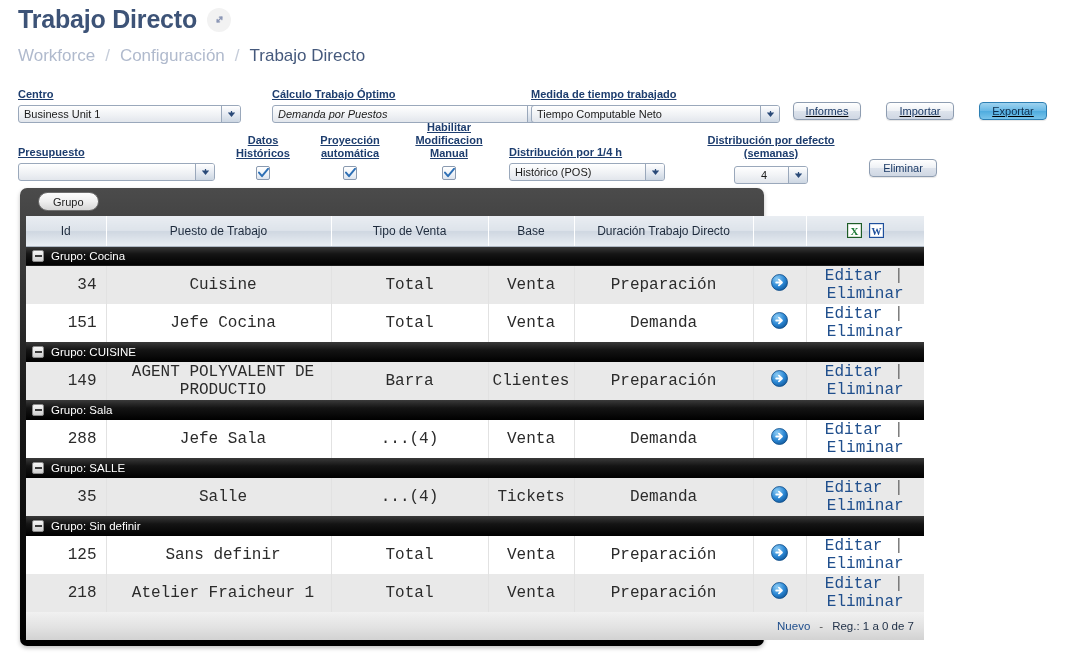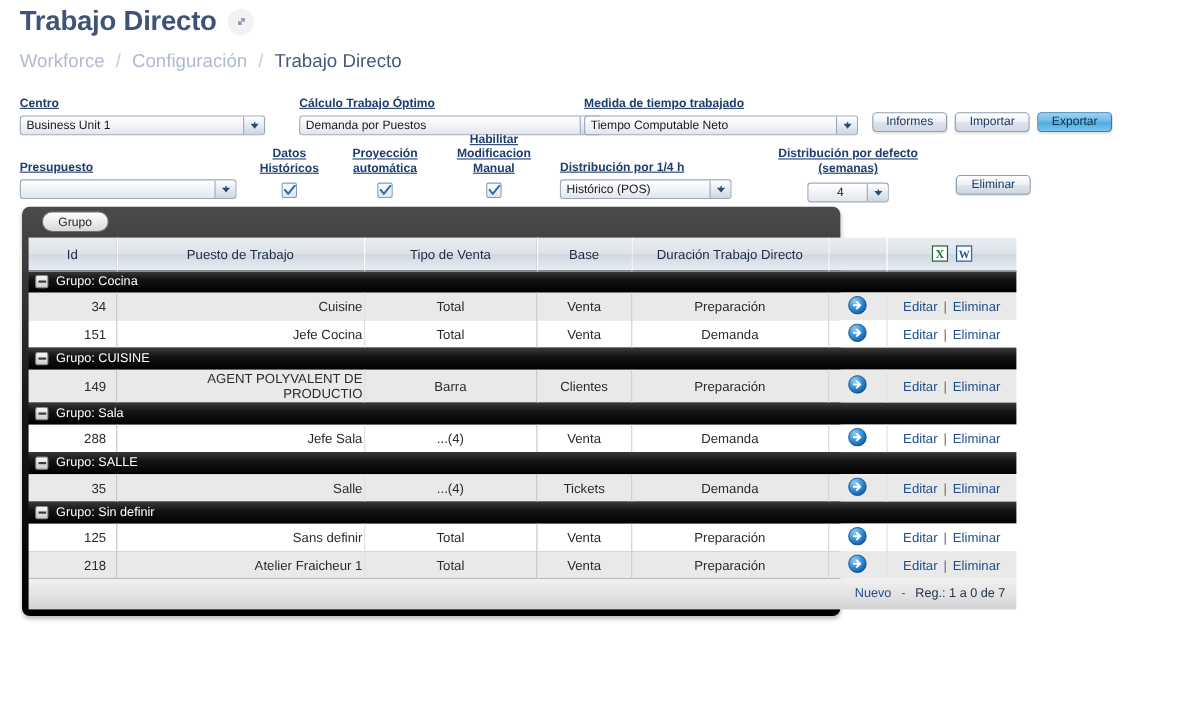--- a/index.html
+++ b/index.html
@@ -126,26 +126,27 @@
   .grp-inner { display: flex; align-items: center; gap: 7px; }
   .minus-btn {
     width: 12px; height: 12px; border: 1px solid #8a8a8a; border-radius: 2px;
     background: linear-gradient(to bottom,#f6f6f6,#cfcfcf);
     display: flex; align-items: center; justify-content: center;
     cursor: pointer;
   }
   .minus-btn i { display:block; width:7px; height:2px; background:#3a3a3a; }
 
   tr.data td {
-    font-size: 12px; color: #2b2b2b; height: 25px;
+    font-size: 16px; color: #2b2b2b; height: 25px;
     border-right: 1px solid #e2e2e2;
     text-align: center;
+    font-family: Liberation Mono, monospace;
   }
   tr.data td.id { text-align: right; padding-right: 9px; }
-  tr.data td.name { text-align: right; padding-left: 10px; }
+  tr.data td.name { text-align: center; padding-left: 10px; }
   tr.data td:last-child { border-right: none; }
   tr.data.odd td { background: #e9e9e9; }
   tr.data.even td { background: #ffffff; }
   tr.data td.actions { text-align: center; }
   .lnk { color: #1f4e8c; cursor: pointer; }
   .sep-pipe { color: #6a6a6a; margin: 0 2px; }
 
   .arrow-circle { display: inline-block; vertical-align: middle; }
 
   tr.footer td {
@@ -192,21 +193,21 @@
         <svg width="9" height="7" viewBox="0 0 9 7">
             <path d="M4.5 6 L0.8 1.6 L8.2 1.6 Z" fill="#2a4a78"></path>
             <rect x="3.9" y="0" width="1.2" height="2.2" fill="#2a4a78"></rect>
           </svg>
       </span>
     </div>
   </div>
 
   <div style="position:absolute; left:272px; top:88px;">
     <div class="lbl">Cálculo Trabajo Óptimo</div>
-    <div class="sel" style="width:275px; margin-top:4px;">
+    <div class="sel" style="width:275px; margin-top:4px;font-style:italic;">
       <span class="val">Demanda por Puestos</span>
       <span class="arrow">
         <svg width="9" height="7" viewBox="0 0 9 7">
             <path d="M4.5 6 L0.8 1.6 L8.2 1.6 Z" fill="#2a4a78"></path>
             <rect x="3.9" y="0" width="1.2" height="2.2" fill="#2a4a78"></rect>
           </svg>
       </span>
     </div>
   </div>
 
@@ -216,21 +217,21 @@
       <span class="val">Tiempo Computable Neto</span>
       <span class="arrow">
         <svg width="9" height="7" viewBox="0 0 9 7">
             <path d="M4.5 6 L0.8 1.6 L8.2 1.6 Z" fill="#2a4a78"></path>
             <rect x="3.9" y="0" width="1.2" height="2.2" fill="#2a4a78"></rect>
           </svg>
       </span>
     </div>
   </div>
 
-  <div style="position:absolute; left:793px; top:102px; display:flex; gap:7px;">
+  <div style="position:absolute; left:793px; top:102px; display:flex; gap:25px;text-decoration:underline;">
     <div class="btn">Informes</div>
     <div class="btn">Importar</div>
     <div class="btn primary">Exportar</div>
   </div>
 
   <div style="position:absolute; left:18px; top:146px;">
     <div class="lbl">Presupuesto</div>
     <div class="sel" style="width:197px; margin-top:4px;">
       <span class="val"></span>
       <span class="arrow">

